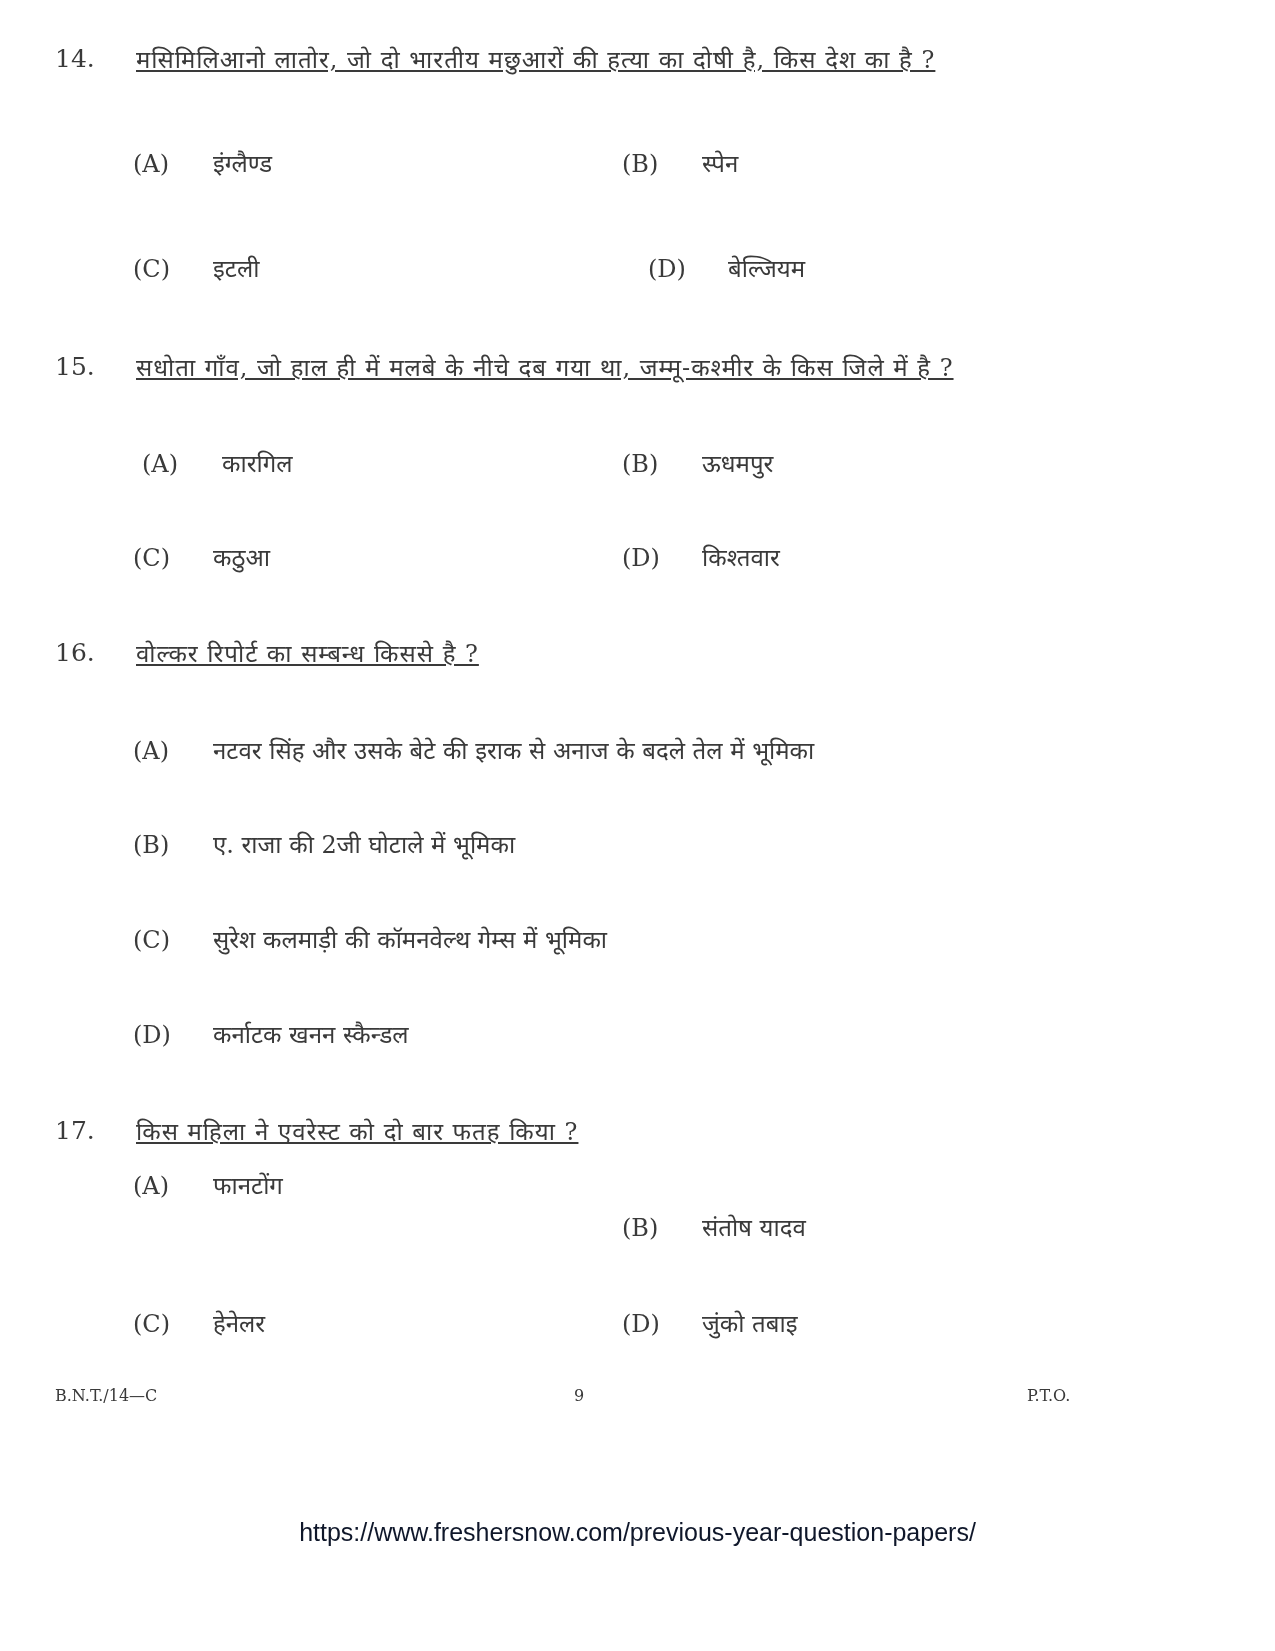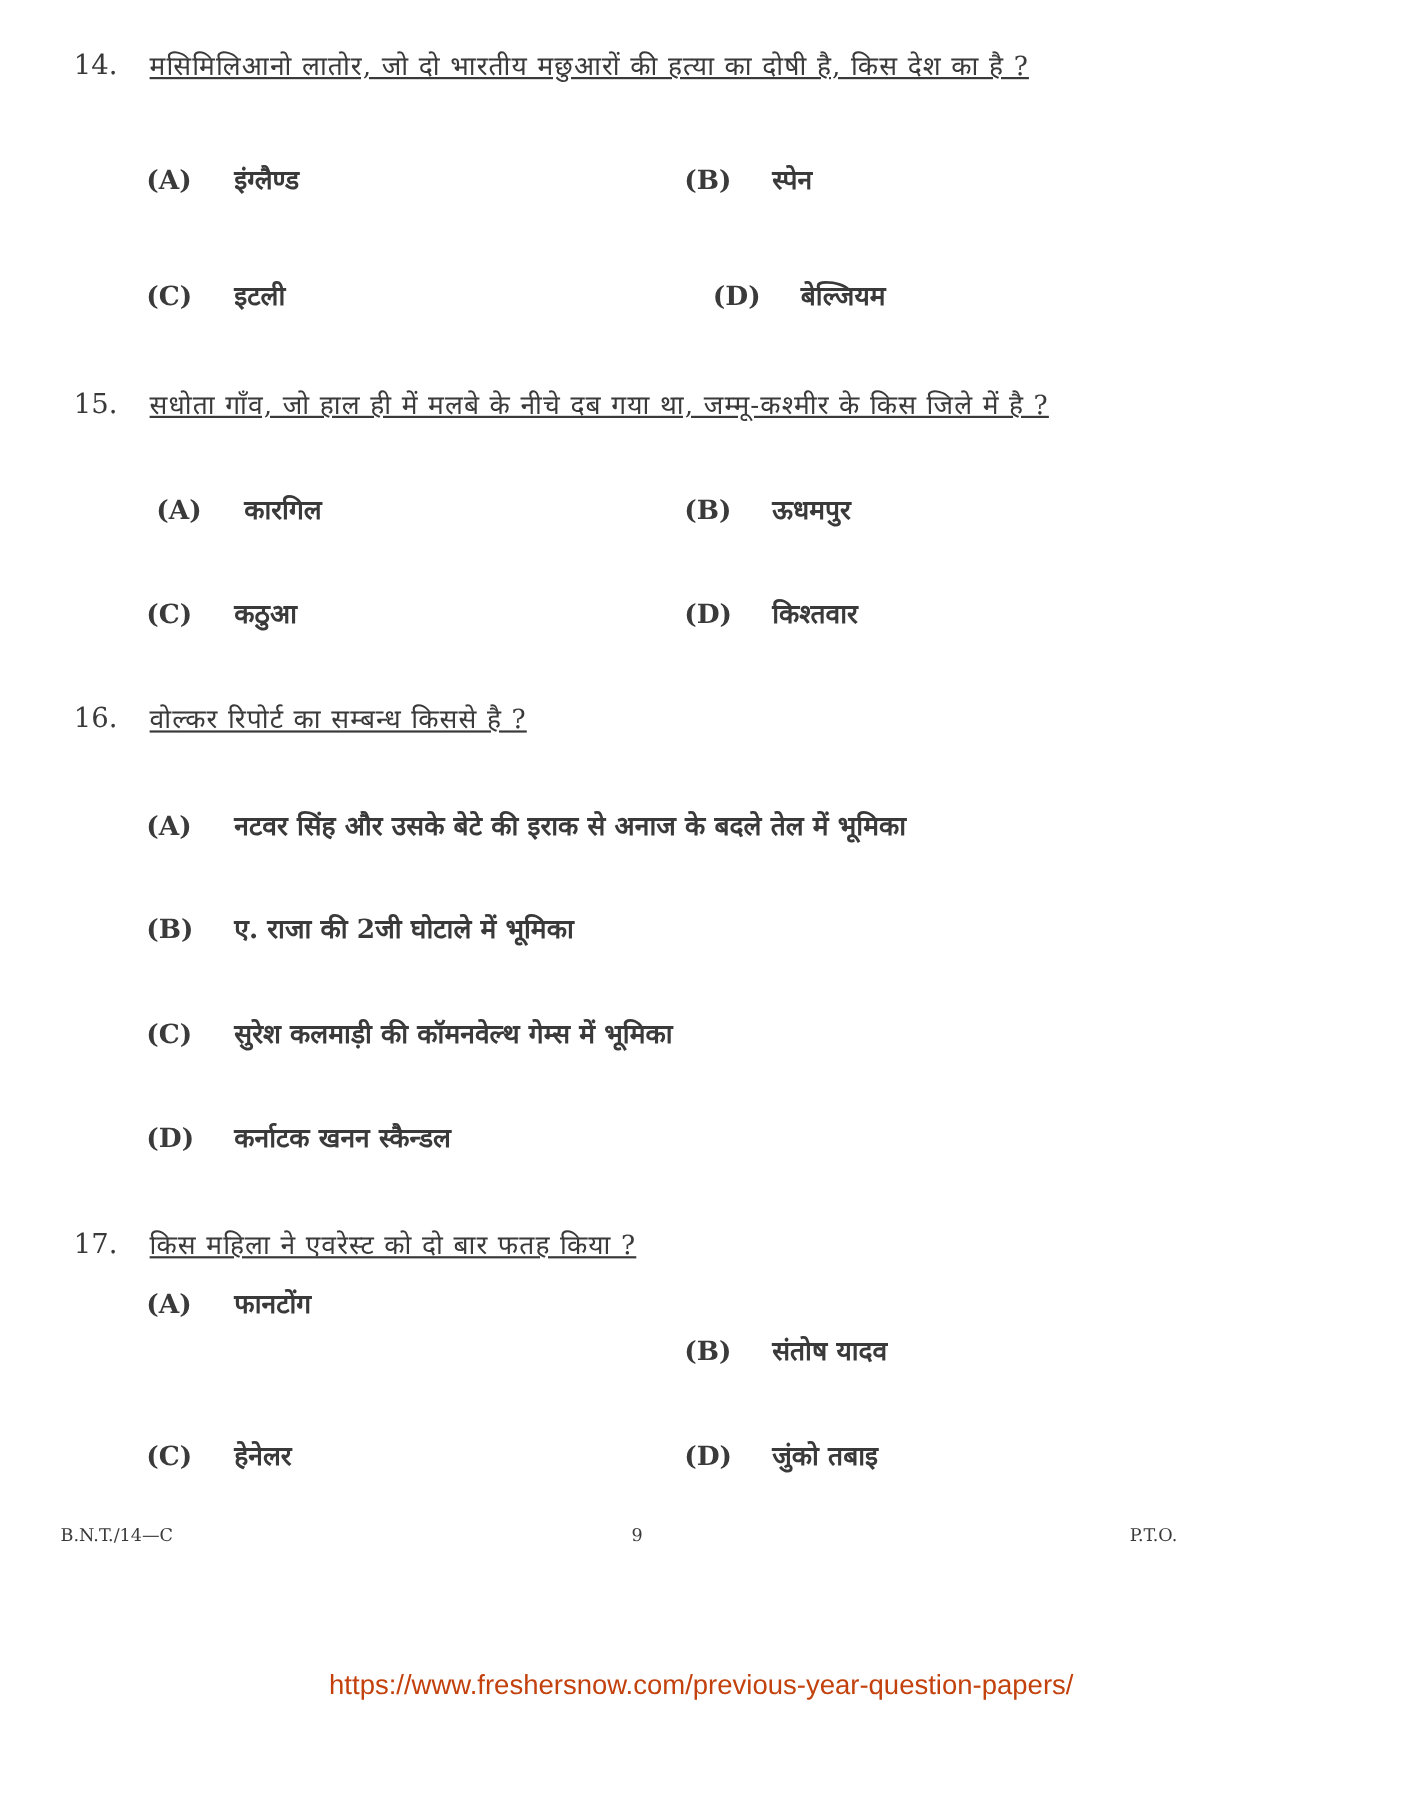--- a/index.html
+++ b/index.html
@@ -2,27 +2,27 @@
 <html><head>
 <meta charset="utf-8">
 <style>
   html, body { margin: 0; padding: 0; background: #ffffff; }
   body {
     width: 1275px; height: 1651px; position: relative; overflow: hidden;
     font-family: "DejaVu Serif", "Liberation Serif", serif;
     color: #3a3a3a;
   }
   .q { position: absolute; left: 0; width: 1275px; }
-  .qnum { position: absolute; left: 55px; font-size: 25px; margin-left: 12px; }
+  .qnum { position: absolute; left: 55px; font-size: 25px; }
   .qtext { position: absolute; left: 136px; font-size: 24px; letter-spacing: 1px; white-space: nowrap; text-decoration: underline; }
-  .opt { position: absolute; font-size: 24px; white-space: nowrap; font-weight: bold; }
+  .opt { position: absolute; font-size: 24px; white-space: nowrap; }
   .opt .lbl { display: inline-block; width: 80px; }
   .footer { position: absolute; top: 1386px; font-size: 16px; }
   .url { position: absolute; top: 1518px; left: 0; width: 1275px; text-align: center;
-         font-family: "Liberation Sans", sans-serif; font-size: 25px; color: #c2410c; }
+         font-family: "Liberation Sans", sans-serif; font-size: 25px; color: #0f172a; }
 </style>
 </head>
 <body>
 
 <div class="q">
   <span class="qnum" style="top:44px">14.</span>
   <span class="qtext" style="top:42px">मसिमिलिआनो लातोर, जो दो भारतीय मछुआरों की हत्या का दोषी है, किस देश का है ?</span>
   <div class="opt" style="left:133px; top:146px"><span class="lbl">(A)</span><span>इंग्लैण्ड</span></div>
   <div class="opt" style="left:622px; top:146px"><span class="lbl">(B)</span><span>स्पेन</span></div>
   <div class="opt" style="left:133px; top:251px"><span class="lbl">(C)</span><span>इटली</span></div>

